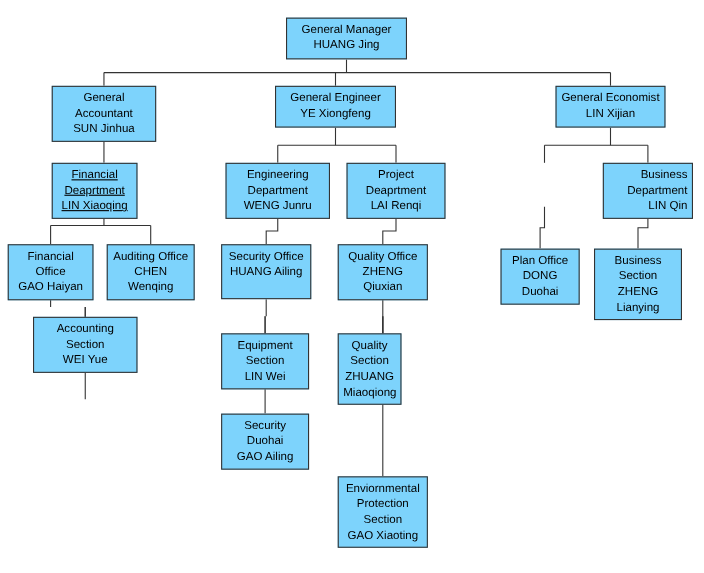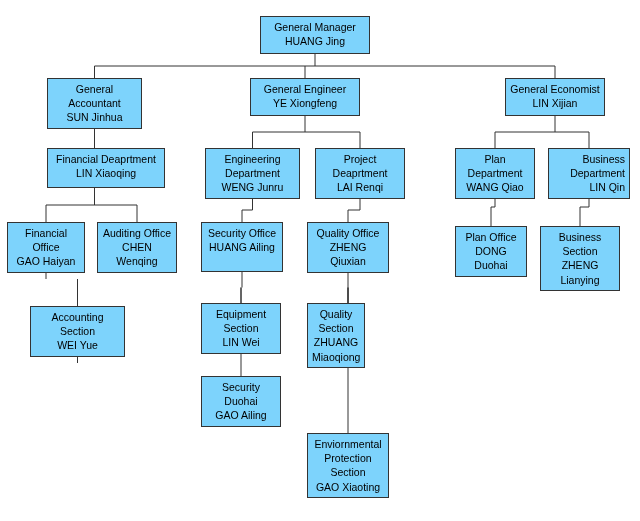--- a/index.html
+++ b/index.html
@@ -78,30 +78,29 @@
         <line x1="343" y1="264" x2="343" y2="279.5" stroke="#333" stroke-width="1"></line>
         <line x1="343" y1="279.5" x2="343" y2="279.5" stroke="#333" stroke-width="1"></line>
         <line x1="343" y1="279.5" x2="343" y2="295" stroke="#333" stroke-width="1"></line>
         <line x1="343" y1="279.5" x2="343" y2="360" stroke="#333" stroke-width="1"></line>
         <line x1="343" y1="279.5" x2="343" y2="425" stroke="#333" stroke-width="1"></line>
       </svg>
   <div class="node" style="left: 255px; top: 8px; width: 110px; min-height: 38px;"><span>General Manager</span><br><span>HUANG Jing</span></div>
       <div class="node" style="left: 42px; top: 70px; width: 95px; min-height: 38px;"><span>General Accountant</span><br><span>SUN Jinhua</span></div>
       <div class="node" style="left: 245px; top: 70px; width: 110px; min-height: 38px;"><span>General Engineer</span><br><span>YE Xiongfeng</span></div>
       <div class="node" style="left: 500px; top: 70px; width: 100px; min-height: 38px;"><span>General Economist</span><br><span>LIN Xijian</span></div>
-      <div class="node" style="left: 42px; top: 140px; width: 118px; min-height: 40px;"><span>Financial Deaprtment</span><br><span>LIN Xiaoqing</span></div>
+      <div class="node" style="left: 42px; top: 140px; width: 78px; min-height: 40px; text-decoration: underline;"><span>Financial Deaprtment</span><br><span>LIN Xiaoqing</span></div>
       <div class="node" style="left: 200px; top: 140px; width: 95px; min-height: 50px;"><span>Engineering Department</span><br><span>WENG Junru</span></div>
       <div class="node" style="left: 310px; top: 140px; width: 90px; min-height: 50px;"><span>Project Deaprtment</span><br><span>LAI Renqi</span></div>
-      <div class="node" style="left: 450px; top: 140px; width: 80px; min-height: 40px;"><span>Plan Department</span><br><span>WANG Qiao</span></div>
       <div class="node" style="left: 543px; top: 140px; width: 82px; min-height: 40px; text-align: right;"><span>Business Department</span><br><span>LIN Qin</span></div>
       <div class="node" style="left: 2px; top: 214px; width: 78px; min-height: 38px;"><span>Financial Office</span><br><span>GAO Haiyan</span></div>
       <div class="node" style="left: 92px; top: 214px; width: 80px; min-height: 38px;"><span>Auditing Office</span><br><span>CHEN Wenqing</span></div>
       <div class="node" style="left: 196px; top: 214px; width: 82px; min-height: 50px;"><span>Security Office</span><br><span>HUANG Ailing</span></div>
       <div class="node" style="left: 302px; top: 214px; width: 82px; min-height: 50px;"><span>Quality Office</span><br><span>ZHENG Qiuxian</span></div>
       <div class="node" style="left: 450px; top: 218px; width: 72px; min-height: 45px;"><span>Plan Office</span><br><span>DONG Duohai</span></div>
       <div class="node" style="left: 535px; top: 218px; width: 80px; min-height: 50px;"><span>Business Section</span><br><span>ZHENG Lianying</span></div>
-      <div class="node" style="left: 25px; top: 298px; width: 95px; min-height: 38px;"><span>Accounting Section</span><br><span>WEI Yue</span></div>
+      <div class="node" style="left: 25px; top: 280px; width: 95px; min-height: 38px;"><span>Accounting Section</span><br><span>WEI Yue</span></div>
       <div class="node" style="left: 196px; top: 295px; width: 80px; min-height: 45px;"><span>Equipment Section</span><br><span>LIN Wei</span></div>
       <div class="node" style="left: 302px; top: 295px; width: 58px; min-height: 45px;"><span>Quality Section</span><br><span>ZHUANG Miaoqiong</span></div>
       <div class="node" style="left: 196px; top: 368px; width: 80px; min-height: 45px;"><span>Security Duohai</span><br><span>GAO Ailing</span></div>
       <div class="node" style="left: 302px; top: 425px; width: 82px; min-height: 55px;"><span>Enviornmental Protection Section</span><br><span>GAO Xiaoting</span></div>
     </div>
 </div>
 
 </body></html>

